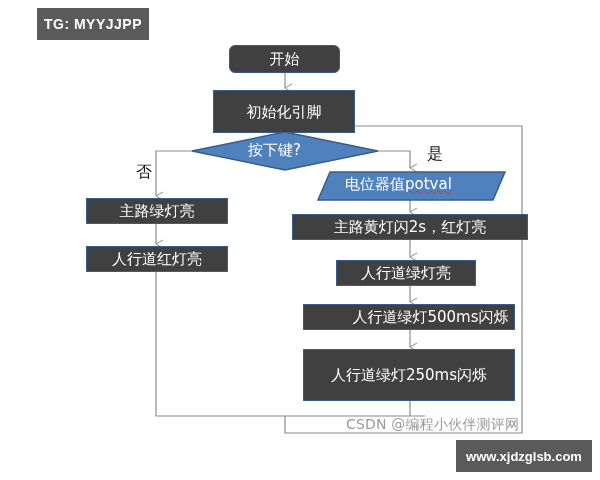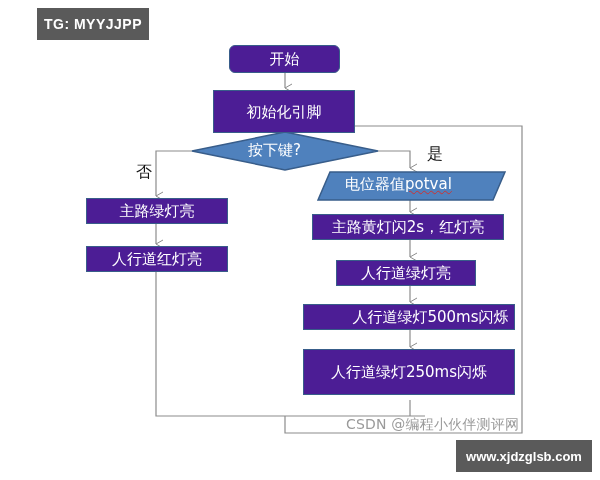--- a/index.html
+++ b/index.html
@@ -10,21 +10,21 @@
   }
   .badge {
     position: absolute; background: #5a5a5a; color: #ffffff;
     font-family: "Liberation Sans", "DejaVu Sans", sans-serif;
     font-weight: bold; display: flex; align-items: center; justify-content: center;
   }
   #badge-top { left: 8px; top: 8px; width: 112px; height: 32px; font-size: 14px; letter-spacing: 0.5px; margin-left: 29px; }
   #badge-bottom { left: 456px; top: 440px; width: 136px; height: 32px; font-size: 13px; }
 
   .node {
-    position: absolute; background: #4c1d95; border: 1.5px solid #385d8a;
+    position: absolute; background: #404040; border: 1.5px solid #385d8a;
     color: #ffffff; display: flex; align-items: center; justify-content: center;
     text-align: center; font-size: 15px; line-height: 20px; box-sizing: border-box;
   }
   .rounded { border-radius: 6px; }
   .label { position: absolute; font-size: 16px; color: #111111; }
   .watermark {
     position: absolute; left: 346px; top: 416px; font-size: 14px; color: #9a9a9a;
     font-family: "DejaVu Sans", sans-serif; letter-spacing: 0.2px;
   }
   svg.lines { position: absolute; left: 0; top: 0; }
@@ -89,28 +89,28 @@
   <span>主路绿灯亮</span>
 </div>
 <div class="node" style="left:86px; top:246px; width:142px; height:26px;">
   <span>人行道红灯亮</span>
 </div>
 
 <div class="label" style="left:345px; top:175px; color:#ffffff; font-size:15px;">
   <span>电位器值</span><span class="squiggle">potval</span>
 </div>
 
-<div class="node" style="left:312px; top:214px; width:192px; height:26px;">
+<div class="node" style="left:292px; top:214px; width:236px; height:26px;">
   <span>主路黄灯闪2s，红灯亮</span>
 </div>
 <div class="node" style="left:336px; top:260px; width:140px; height:26px;">
   <span>人行道绿灯亮</span>
 </div>
 <div class="node" style="left:303px; top:304px; width:212px; height:26px;padding-left:43px;">
   <span>人行道绿灯500ms闪烁</span>
 </div>
-<div class="node" style="left:303px; top:349px; width:212px; height:46px; flex-direction:column;">
+<div class="node" style="left:303px; top:349px; width:212px; height:52px; flex-direction:column;">
   <span>人行道绿灯250ms闪烁</span>
 </div>
 
 <div class="watermark">CSDN @编程小伙伴测评网</div>
 
 <div class="badge" id="badge-bottom">www.xjdzglsb.com</div>
 
 </body></html>

